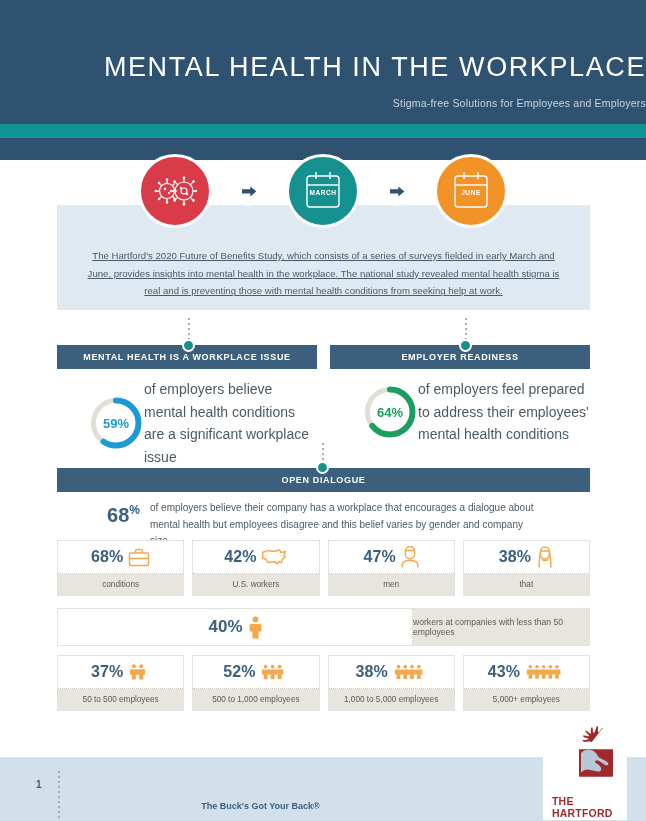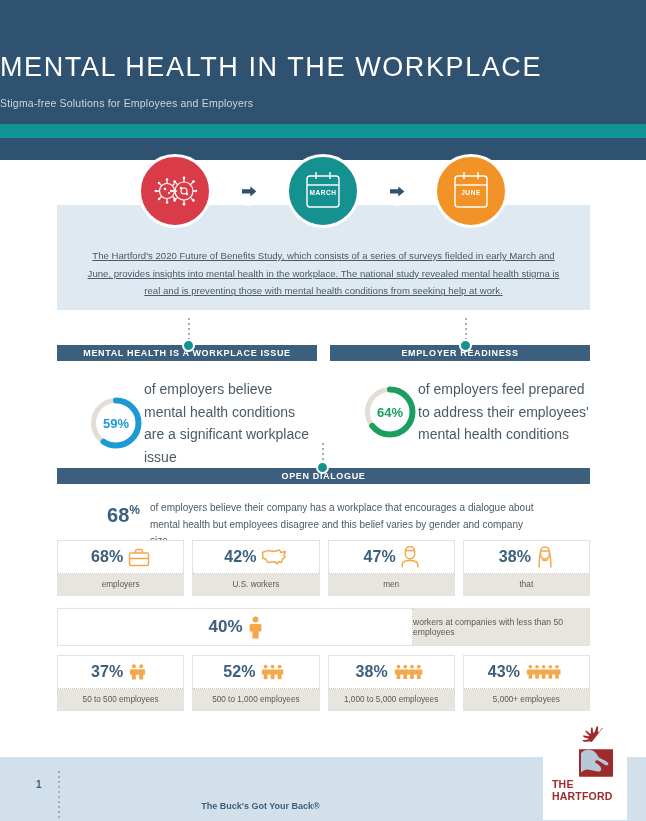--- a/index.html
+++ b/index.html
@@ -9,21 +9,21 @@
     background:#ffffff;
     position:relative;
     overflow:hidden;
   }
 
   
   .header {
     position:absolute; left:0; top:0; width:646px; height:160px;
     background:#2F5270;
     display:flex; flex-direction:column;
-    align-items:flex-start; justify-content:center;
+    align-items:flex-end; justify-content:center;
   }
   .header-title {
     color:#ffffff;
     font-size:27px;
     letter-spacing:1.6px;
     font-weight:400;
     white-space:nowrap;
   }
   .header-sub {
     color:#C9D6E0;
@@ -79,21 +79,21 @@
     position:absolute; width:2px;
     background:repeating-linear-gradient(to bottom,#9FB0BC 0 2px,transparent 2px 5px);
   }
   .dot-node {
     position:absolute; width:13px; height:13px; border-radius:50%;
     background:#15918F; border:2px solid #fff; z-index:6;
   }
 
   
   .sect-head {
-    position:absolute; height:16px; background:#3B5F7C;
+    position:absolute; height:24px; background:#3B5F7C;
     display:flex; align-items:center; justify-content:center;
   }
   .sect-head span {
     color:#ffffff; font-size:9px; font-weight:700; letter-spacing:.65px;
   }
 
   
   .donut-block { position:absolute; display:flex; align-items:center; }
   .donut { width:56px; height:56px; position:relative; flex:0 0 auto; }
   .donut-val {
@@ -171,21 +171,21 @@
     position:absolute; left:0; right:0; top:24px;
     text-align:center; font-size:9px; font-weight:700; color:#3B5F7C;
     padding-right:125px;
     margin-top:20px;
   }
   .logo-card {
     position:absolute; right:19px; top:-27px;
     width:84px; height:90px; background:#ffffff;
     display:flex; flex-direction:column;
     align-items:center; justify-content:flex-end;
-    padding-bottom:18px;
+    padding-bottom:1px;
   }
   .logo-text { text-align:left; width:100%; padding-left:9px; }
   .logo-text div {
     color:#9B2franco; color:#9E2A2B;
     font-size:10.5px; font-weight:700; letter-spacing:.2px; line-height:1.08;
   }
 </style>
 </head>
 <body>
 
@@ -327,21 +327,21 @@
       <div class="card-num">68%</div>
       <svg width="22" height="19" viewBox="0 0 22 19">
         <g stroke="#F5A84B" stroke-width="1.5" fill="none">
           <rect x="1.5" y="5" width="19" height="12.5" rx="1.6"></rect>
           <path d="M7.5 5V3.2a1.7 1.7 0 011.7-1.7h3.6a1.7 1.7 0 011.7 1.7V5"></path>
           <path d="M1.5 10.5h19"></path>
         </g>
       </svg>
     </div>
     <div class="card-bot">
-      <div class="card-lab">employers</div>
+      <div class="card-lab">conditions</div>
     </div>
   </div>
 
   <div class="card">
     <div class="card-top">
       <div class="card-num">42%</div>
       <svg width="26" height="18" viewBox="0 0 26 18">
         <path d="M1.5 4.2l5.5-1.6 6 .8 5.5-1.4 1.2 2.4 4.6-1-1.4 4 1.3 1.6-2.8 2.1-1 3.4-2.6-1.1-1.9 2.6-1.5-2.3-7.5.9-2-3.3-3-1.1z" fill="none" stroke="#F5A84B" stroke-width="1.5" stroke-linejoin="round"></path>
       </svg>
     </div>

